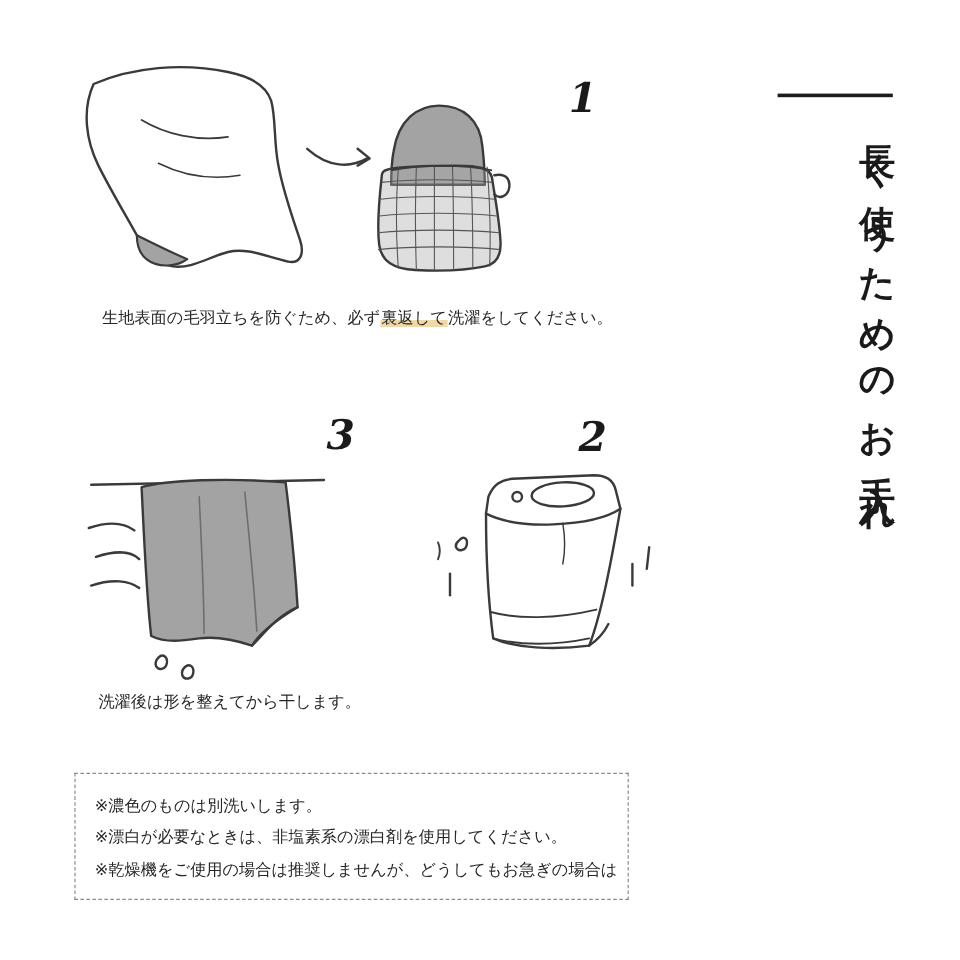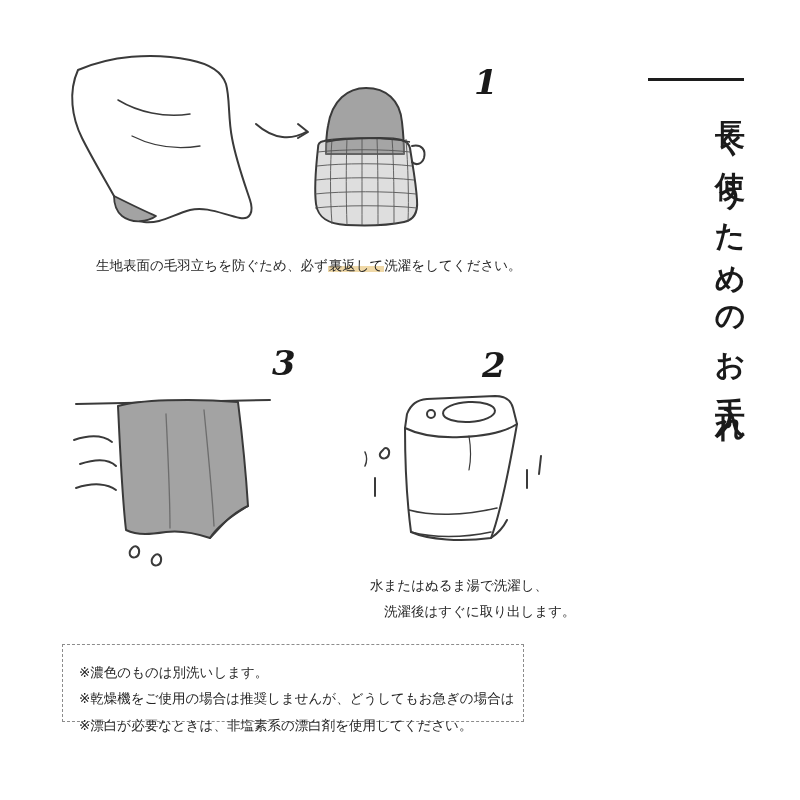--- a/index.html
+++ b/index.html
@@ -75,36 +75,36 @@
 
   
   .caption {
     position: absolute;
     font-size: 13.5px;
     line-height: 1.95;
     color: #262626;
     font-family: "DejaVu Sans", "Liberation Sans", sans-serif;
     white-space: nowrap;
   }
-  #cap1 { left: 96px;  top: 252px; text-align: right; }
+  #cap1 { left: 85px;  top: 252px; text-align: right; }
   #cap2 { left: 370px; top: 572px; }
   #cap3 { left: 82px;  top: 572px; }
 
   .hl {
     background: linear-gradient(to bottom, rgba(0,0,0,0) 58%, #f0d9a8 58%, #f0d9a8 96%, rgba(0,0,0,0) 96%);
     padding: 0 1px;
   }
 
   
   .note-box {
     position: absolute;
     left: 62px;
     top: 644px;
     width: 462px;
-    height: 78px;
+    height: 106px;
     border: 1px dashed #8c8c8c;
     box-sizing: border-box;
   }
   .note-list {
     margin: 0;
     padding: 14px 0 0 16px;
     list-style: none;
   }
   .note-list li {
     font-size: 13.5px;
@@ -213,20 +213,25 @@
         <path d="M4 62 C22 56, 34 58, 42 64"></path>
         <path d="M10 86 C28 80, 40 82, 46 88"></path>
         <path d="M6 110 C24 104, 38 106, 46 112"></path>
 
         <path d="M62 170 C66 166, 70 170, 69 175 C68 180, 62 181, 60 177 C59 174, 60 172, 62 170 Z"></path>
         <path d="M84 178 C88 174, 92 178, 91 183 C90 188, 84 189, 82 185 C81 182, 82 180, 84 178 Z"></path>
       </g>
     </svg>
   </div>
 
+  <div class="caption" id="cap3">
+    <div>
+      <span>洗濯後は形を整えてから干します。</span>
+    </div>
+  </div>
 
   <div class="step-num" id="num2">2</div>
 
   <div class="illus" id="illus2">
     <svg width="210" height="195" viewBox="0 0 210 195">
       <g fill="none" stroke="#3a3a3a" stroke-width="2" stroke-linecap="round" stroke-linejoin="round">
 
         <path d="M62 36 C66 26, 72 22, 82 21 L150 18 C160 18, 166 22, 168 30
                  L172 46 C160 54, 140 58, 116 59 C92 60, 72 56, 60 50 Z"></path>
 
@@ -247,30 +252,22 @@
 
         <path d="M38 72 C41 68, 45 71, 44 76 C43 81, 37 82, 35 78 C34 75, 36 74, 38 72 Z"></path>
         <path d="M30 100 L30 118" stroke-width="2"></path>
         <path d="M182 92 L182 110" stroke-width="2"></path>
         <path d="M196 78 L194 96" stroke-width="2"></path>
         <path d="M20 74 C22 78, 22 84, 20 88" stroke-width="1.6"></path>
       </g>
     </svg>
   </div>
 
-  <div class="caption" id="cap2">
-    <div>
-      <span>水またはぬるま湯で洗濯し、</span>
-    </div>
-    <div style="padding-left:14px;">
-      <span>洗濯後はすぐに取り出します。</span>
-    </div>
-  </div>
 
   <div class="note-box">
     <ul class="note-list">
       <li>※濃色のものは別洗いします。</li>
+      <li>※漂白が必要なときは、非塩素系の漂白剤を使用してください。</li>
       <li>※乾燥機をご使用の場合は推奨しませんが、どうしてもお急ぎの場合は</li>
-      <li>※漂白が必要なときは、非塩素系の漂白剤を使用してください。</li>
     </ul>
   </div>
 
 </div>
 
 </body></html>

